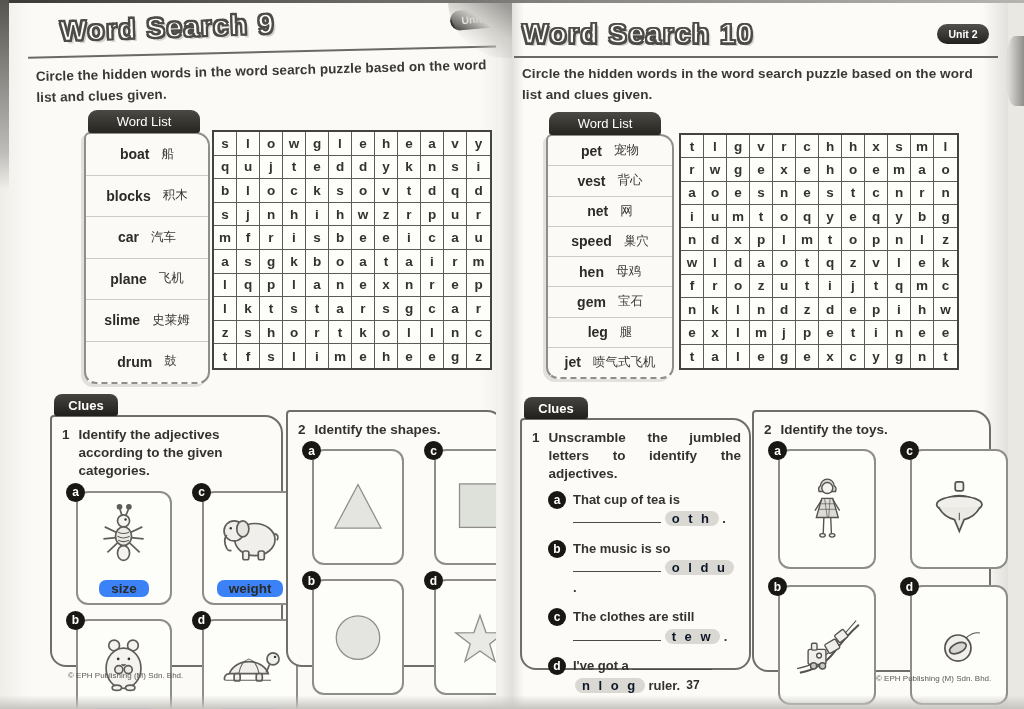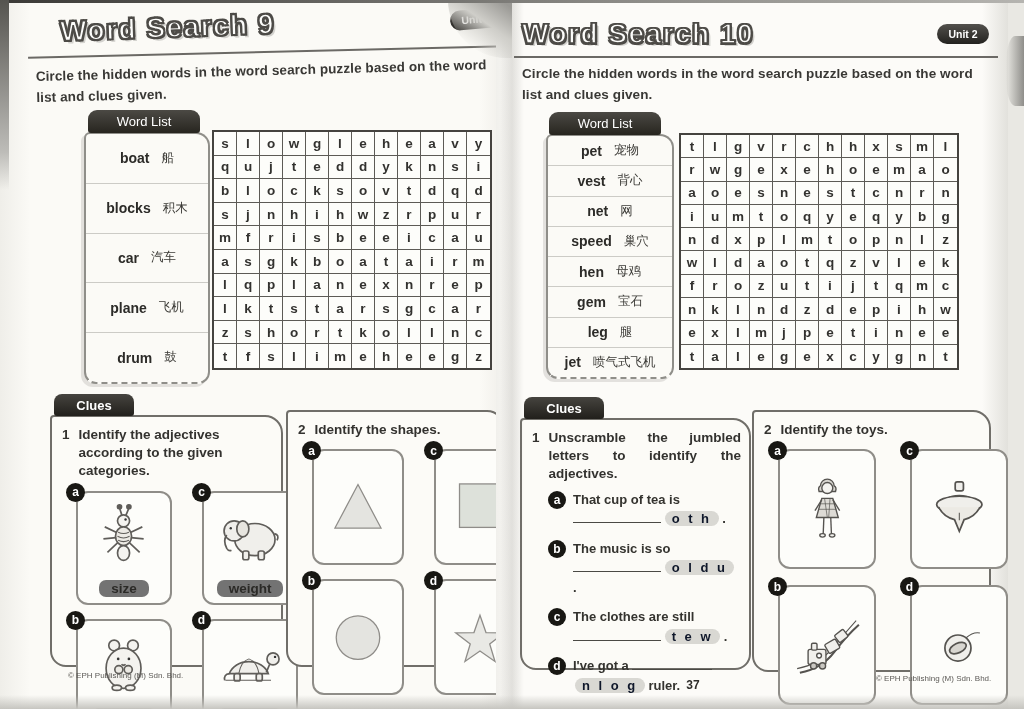--- a/index.html
+++ b/index.html
@@ -32,33 +32,33 @@
   .wl-row:first-child{border-top:none;}
   .wl-word{font-size:14px;font-weight:bold;color:#2c2b28;}
   .wl-zh{font-size:12.5px;color:#3a3935;font-family:"DejaVu Sans",sans-serif;}
 
   .ws-grid{position:absolute;display:grid;grid-template-columns:repeat(12,1fr);grid-template-rows:repeat(10,1fr);
     background:#fdfdfa;border:2px solid #45433f;}
   .cell{display:flex;align-items:center;justify-content:center;font-size:13.5px;font-weight:bold;color:#33322f;
     border-right:1px solid #5d5b56;border-bottom:1px solid #5d5b56;}
   .cell.lastc{border-right:none;}.cell.lastr{border-bottom:none;}
 
-  .clues-tab{position:absolute;width:80px;height:22px;border-radius:8px 8px 3px 3px;background:linear-gradient(180deg,#46443f,#211f1b);
+  .clues-tab{position:absolute;width:64px;height:22px;border-radius:8px 8px 3px 3px;background:linear-gradient(180deg,#46443f,#211f1b);
     color:#fff;font-size:13px;font-weight:bold;display:flex;align-items:center;justify-content:center;z-index:3;}
   .clue-box{position:absolute;background:#fcfbf7;border:2px solid #706e69;border-radius:4px 18px 16px 16px;padding:9px 10px 8px 10px;box-sizing:border-box;}
   .clue-head{display:flex;gap:9px;font-size:13.5px;font-weight:bold;color:#33322f;line-height:1.35;margin-bottom:6px;}
   .clue-num{flex:none;}
   .justify{text-align:justify;}
 
   .cards{display:grid;grid-template-columns:1fr 1fr;column-gap:30px;row-gap:14px;padding:4px 2px 0 14px;}
   .card-wrap{position:relative;}
   .card{border:2px solid #8f8d88;border-radius:12px;background:#fdfdfa;display:flex;flex-direction:column;align-items:center;justify-content:center;padding:3px;}
   .card .illus{flex:1;display:flex;align-items:center;justify-content:center;width:100%;}
   .card .illus svg{width:78%;height:86%;}
-  .card-label{background:#737373;border-radius:7px;padding:1px 12px;font-size:13.5px;font-weight:bold;color:#2b2a27;margin:2px 0 3px 0;}
+  .card-label{background:#3b82f6;border-radius:7px;padding:1px 12px;font-size:13.5px;font-weight:bold;color:#2b2a27;margin:2px 0 3px 0;}
   .letter-badge{position:absolute;left:-10px;top:-8px;width:19px;height:19px;border-radius:50%;background:#181713;color:#fff;
     font-size:12px;font-weight:bold;display:flex;align-items:center;justify-content:center;z-index:2;}
   .cards-l1 .card{width:86px;height:104px;}
   .cards-l2 .card{width:82px;height:106px;}
   .cards-r2{column-gap:34px;row-gap:16px;}
   .cards-r2 .card{width:88px;height:110px;}
 
   .sent{display:flex;gap:7px;margin:0 0 10px 6px;font-size:13px;font-weight:bold;color:#34332f;}
   .sent .letter-badge{position:static;flex:none;width:18px;height:18px;margin-top:1px;}
   .sent-line{line-height:1.5;}
@@ -122,20 +122,24 @@
         </div>
         <div class="wl-row">
           <span class="wl-word">car</span>
           <span class="wl-zh">汽车</span>
         </div>
         <div class="wl-row">
           <span class="wl-word">plane</span>
           <span class="wl-zh">飞机</span>
         </div>
         <div class="wl-row">
+          <span class="wl-word">slime</span>
+          <span class="wl-zh">史莱姆</span>
+        </div>
+        <div class="wl-row">
           <span class="wl-word">drum</span>
           <span class="wl-zh">鼓</span>
         </div>
       </div>
 
     <div class="ws-grid">
         <span class="cell">s</span>
         <span class="cell">l</span>
         <span class="cell">o</span>
         <span class="cell">w</span>

